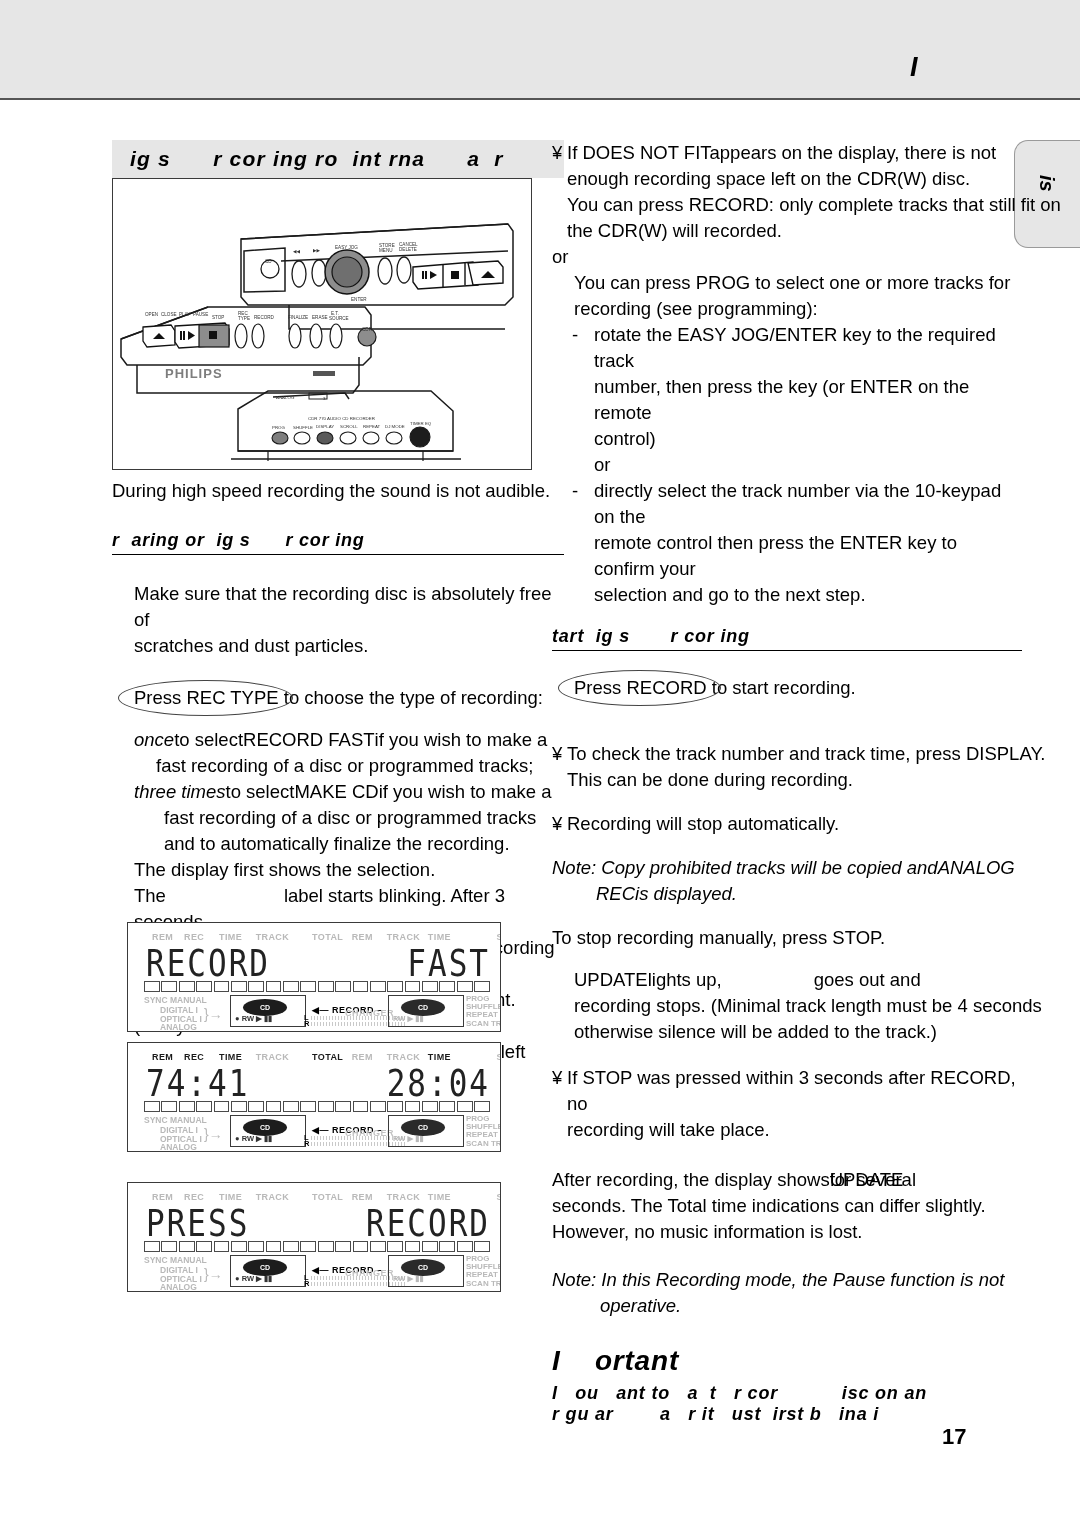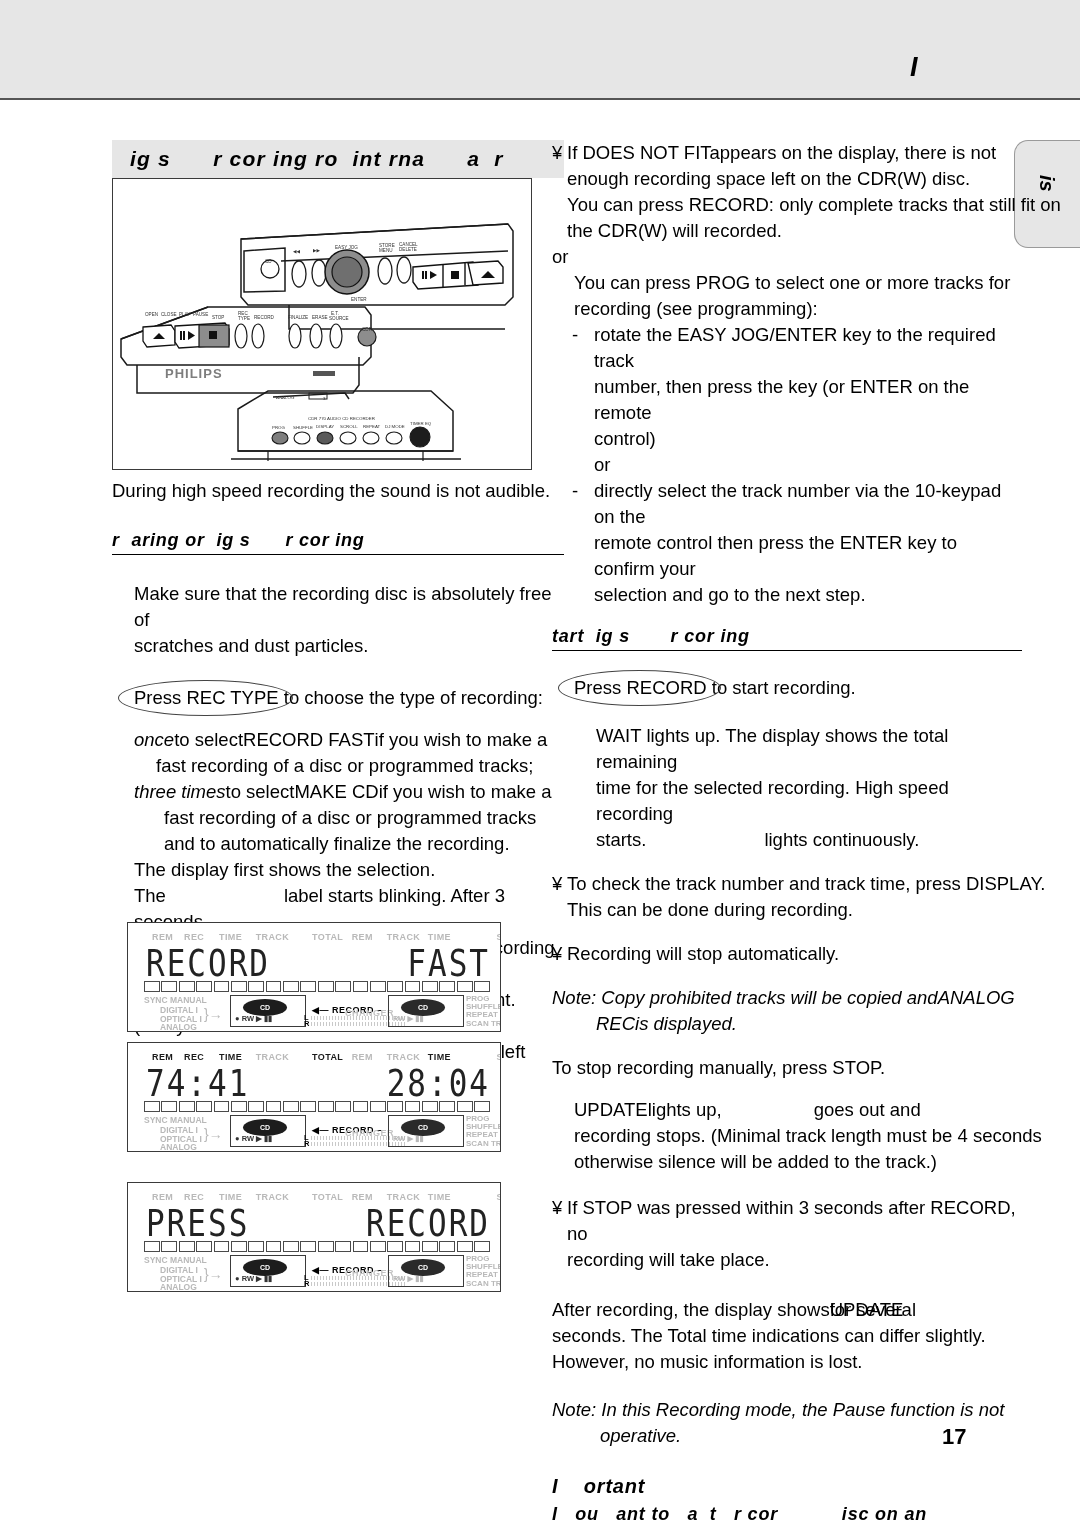--- a/index.html
+++ b/index.html
@@ -579,25 +579,20 @@
     <div style="height:18px"></div>
     <div class="sub-head ul">tart  ig s       r cor ing</div>
 
     <div style="height:24px"></div>
     <div class="p ind">
       <span class="callout"><span class="ell"></span><span>Press RECORD</span></span>
       <span>to start recording.</span>
     </div>
 
     <div style="height:22px"></div>
-    <div class="p ind2">
-      <span>WAIT</span> <span>lights up. The display shows the total remaining</span><br>
-      <span>time for the selected recording. High speed recording</span><br>
-      <span>starts.</span><span class="gap"></span><span>lights continuously.</span>
-    </div>
 
     <div style="height:18px"></div>
     <div class="bullet-row">
       <span class="bullet-mark">¥</span>
       <span class="bullet-body">
         <span class="nowrap">To check the track number and track time, press DISPLAY.</span><br>
         <span>This can be done during recording.</span>
       </span>
     </div>
 
@@ -639,21 +634,21 @@
       <span>However, no music information is lost.</span>
     </div>
 
     <div style="height:22px"></div>
     <div class="p it">
       <span>Note: In this Recording mode, the Pause function is not</span><br>
       <span style="display:inline-block;width:48px"></span><span>operative.</span>
     </div>
 
     <div style="height:26px"></div>
-    <div class="sub-head" style="font-size:20px">I    ortant</div>
+    <div class="sub-head" style="font-size:28px">I    ortant</div>
     <div style="height:6px"></div>
     <div class="sub-head">I   ou   ant to   a  t   r cor           isc on an</div>
     <div class="sub-head">r gu ar        a   r it   ust  irst b   ina i</div>
 
   </div>
 
   <div class="page-num">17</div>
 </div>
 
 </body></html>

